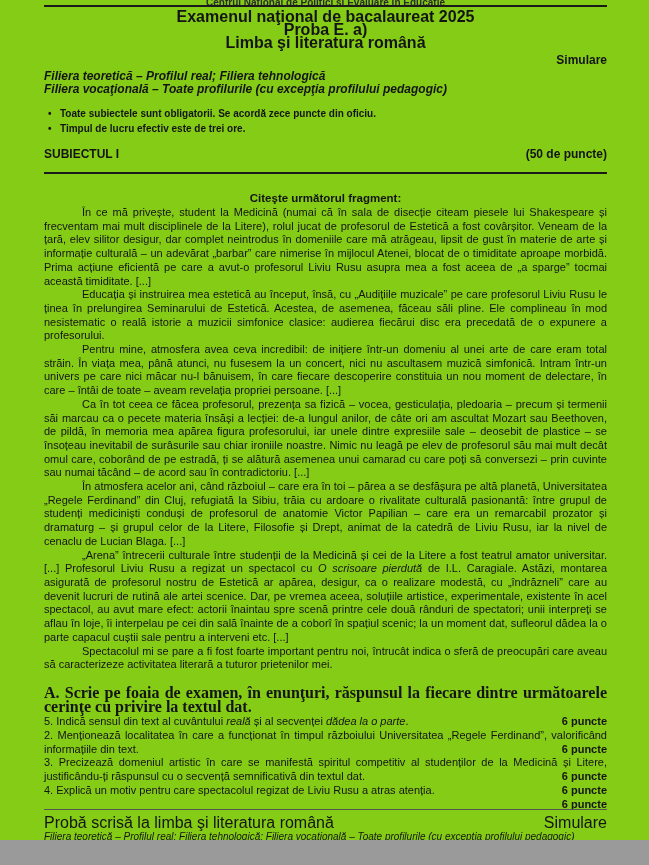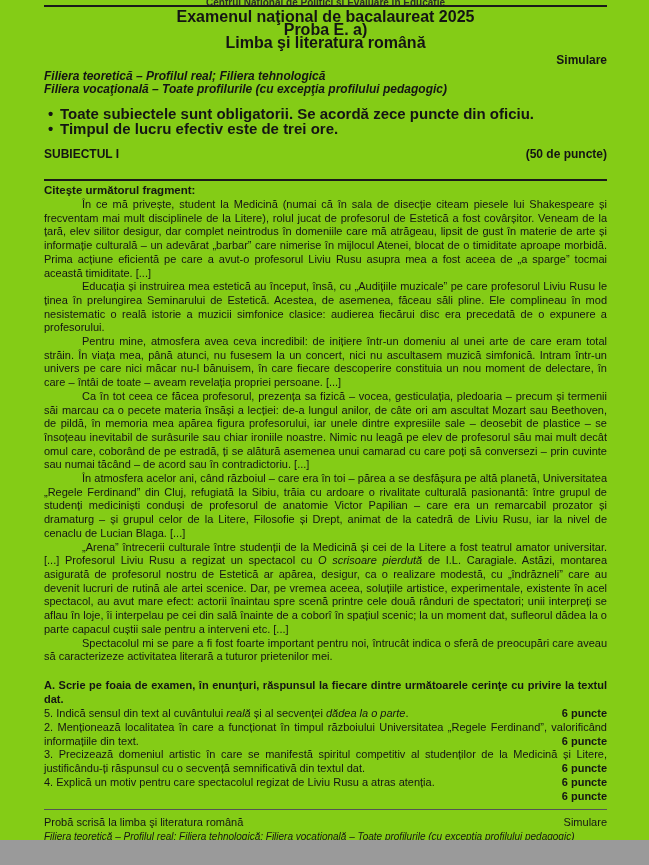--- a/index.html
+++ b/index.html
@@ -12,36 +12,36 @@
   
   .clipped-header{position:relative;height:5px;overflow:hidden;border-bottom:2.5px solid #1a1a1a;}
   .clipped-header span{position:absolute;left:0;right:0;bottom:-3px;text-align:center;
     font-size:10px;font-weight:bold;line-height:11px;color:#2a2a2a;}
   .title{text-align:center;font-weight:bold;font-size:16px;line-height:13px;}
   .title.first{margin-top:3px;}
   .session{text-align:right;font-weight:bold;font-size:12px;line-height:13px;margin-top:5px;}
   .filiera{font-weight:bold;font-style:italic;font-size:12px;line-height:13px;}
   .filiera.first{margin-top:3px;}
   .notes{margin-top:10px;}
-  .note{font-weight:bold;font-size:15px;line-height:15px;}
+  .note{font-weight:bold;font-size:10px;line-height:15px;}
   .note .bullet{display:inline-block;width:12px;padding-left:4px;}
   .subject-row{margin-top:11px;display:flex;justify-content:space-between;
-    font-weight:bold;font-size:12px;line-height:14px;border-bottom:2px solid #1a1a1a;padding-bottom:18px;}
-  .fragment-intro{font-weight:bold;font-size:11.5px;line-height:15px;margin-top:2px;}
+    font-weight:bold;font-size:12px;line-height:14px;border-bottom:2px solid #1a1a1a;padding-bottom:11px;}
+  .fragment-intro{font-weight:bold;font-size:11.5px;line-height:15px;margin-top:17px;text-align:center;}
   .body-text{}
   .body-text p{margin:0;text-align:justify;text-indent:38px;font-size:11px;line-height:13.7px;}
   .attribution{text-align:right;font-size:11px;line-height:13.7px;}
-  .section-a{font-weight:bold;font-size:11px;line-height:14px;margin-top:14px;text-align:justify;}
+  .section-a{font-weight:bold;font-size:16px;line-height:14px;margin-top:14px;text-align:justify;font-family:Liberation Serif, serif;}
   .questions{margin-top:1px;}
   .question{position:relative;font-size:11px;line-height:13.8px;text-align:justify;}
   .question .points{position:absolute;right:0;bottom:0;font-weight:bold;}
   .points-line{text-align:right;font-weight:bold;font-size:11px;line-height:13.8px;}
   .footer{position:absolute;left:44px;right:42px;bottom:-3px;}
   .footer-rule{border-top:1.5px solid #555;height:6px;}
-  .footer-row{display:flex;justify-content:space-between;font-size:11px;line-height:13px;}
+  .footer-row{display:flex;justify-content:space-between;font-size:16px;line-height:13px;}
   .footer-filiera{font-style:italic;font-size:10px;line-height:12px;margin-top:2px;}
 </style>
 </head>
 <body>
 
 <div class="page">
 
   <div class="clipped-header">
     <span>Centrul Naţional de Politici şi Evaluare în Educaţie</span>
   </div>

